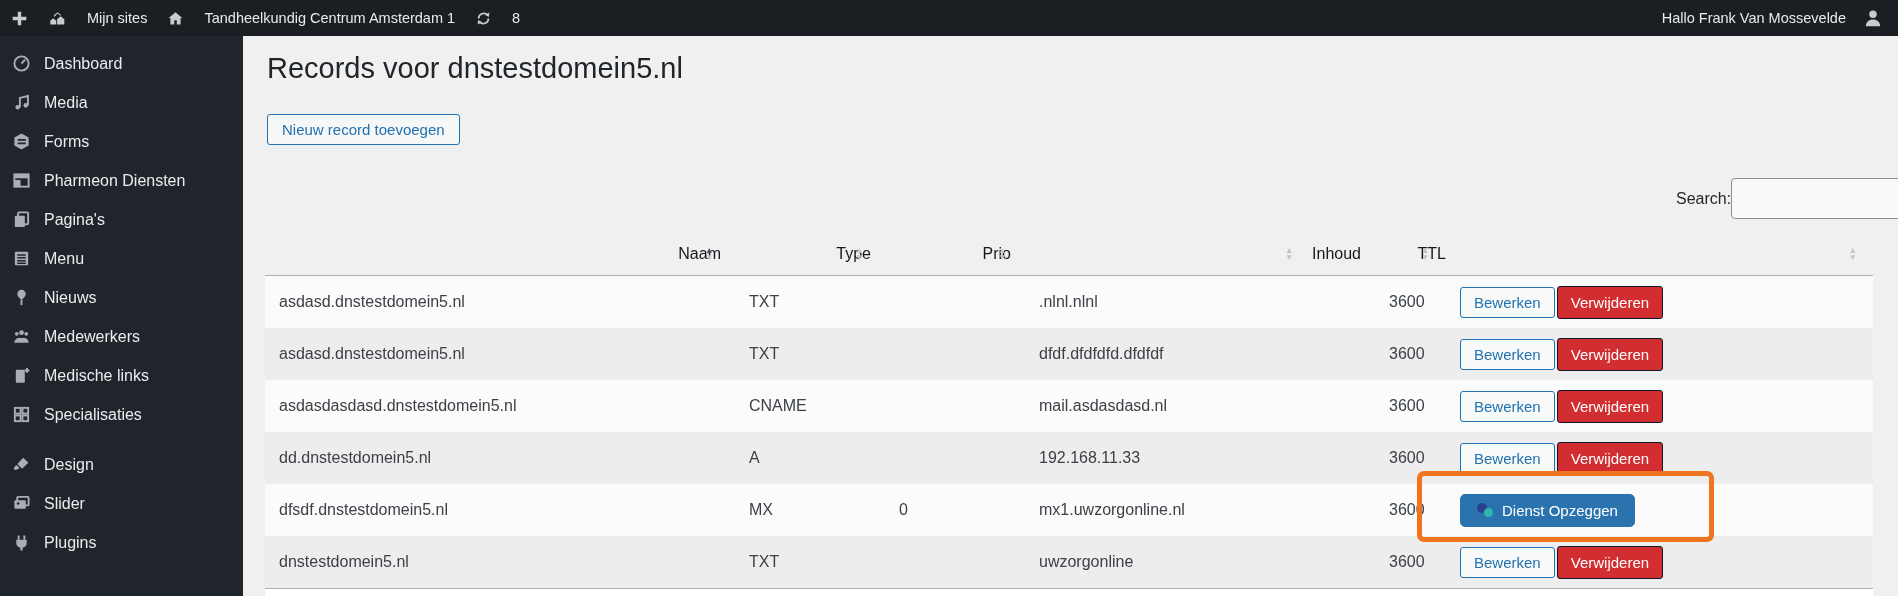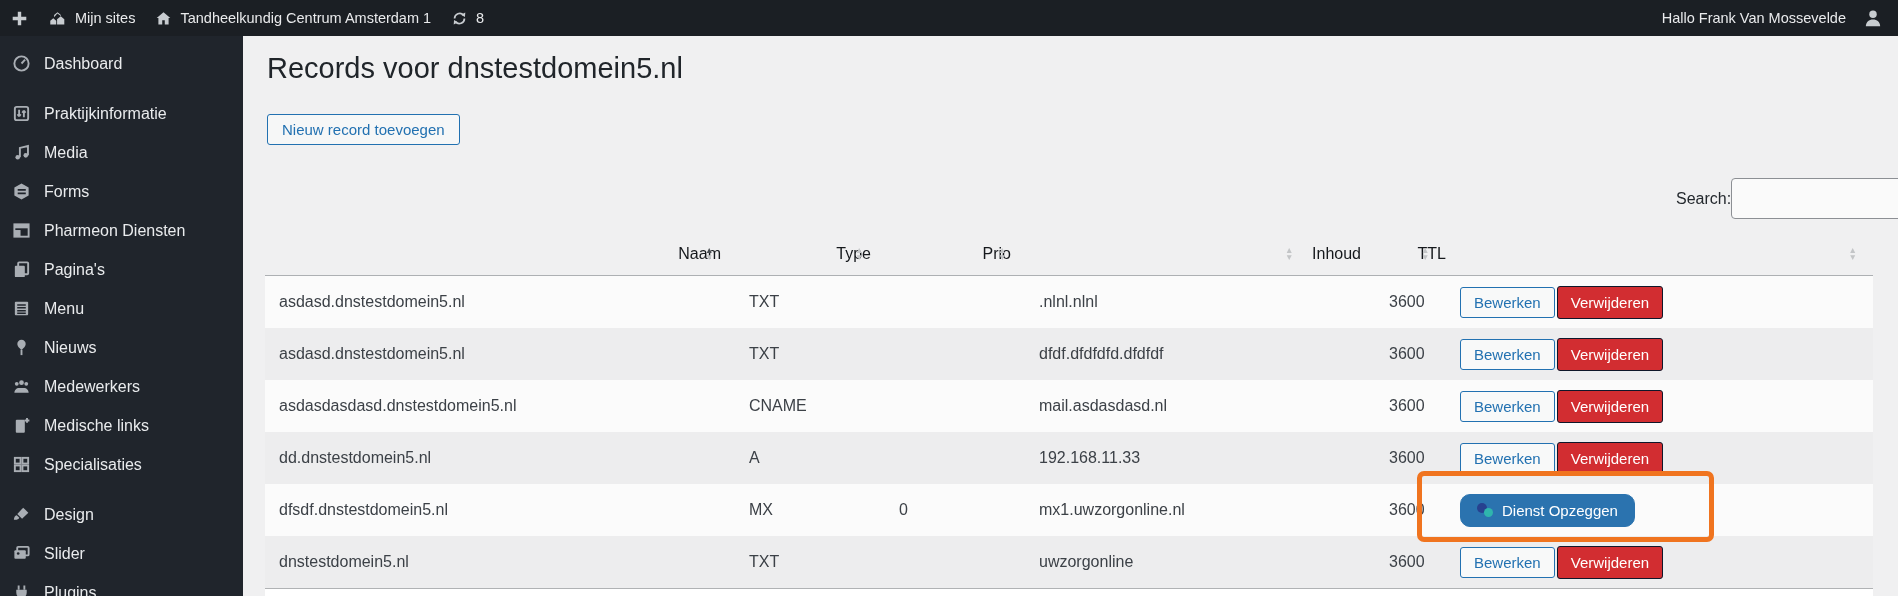--- a/index.html
+++ b/index.html
@@ -3,21 +3,21 @@
 <meta charset="utf-8">
 <style>
   * { margin:0; padding:0; box-sizing:border-box; }
   html,body { width:1898px; height:596px; overflow:hidden; }
   body { font-family:"Liberation Sans", sans-serif; background:#f0f0f1; }
   #app { position:relative; width:1898px; height:596px; overflow:hidden; }
 
   
   .adminbar { position:absolute; left:0; top:0; width:1898px; height:36px;
     background:#1b1f24; display:flex; align-items:center; color:#e9eaec; z-index:20; }
-  .ab-item { display:flex; align-items:center; gap:8px; padding:0 10px; height:36px;
+  .ab-item { display:flex; align-items:center; gap:20px; padding:0 10px; height:36px;
     font-size:14.5px; white-space:nowrap; cursor:pointer; }
   .ab-item svg { display:block; }
   .ab-logo { padding-left:11px; }
   .ab-spacer { flex:1; }
   .ab-greeting { padding-right:6px; }
   .ab-avatar { padding-right:14px; }
 
   
   .sidebar { position:absolute; left:0; top:36px; width:243px; height:560px;
     background:#20252c; z-index:10; }
@@ -61,21 +61,21 @@
   .td { display:flex; align-items:center; padding:0 14px; font-size:16px; color:#3c4147;
     overflow:hidden; white-space:nowrap; }
   .c-naam { width:470px; } .c-type { width:150px; } .c-prio { width:140px; }
   .c-inhoud { width:350px; } .c-ttl { width:85px; }
   .c-actions { flex:1; padding:0; gap:2px; }
   .btn-edit { height:31px; padding:0 13px; background:#f8f9f9; border:1px solid #2271b1;
     border-radius:3px; color:#2271b1; font-size:15px; font-family:inherit; cursor:pointer; }
   .btn-delete { height:33px; padding:0 13px; background:#d22d31; border:1px solid #0f172a;
     border-radius:3px; color:#ffffff; font-size:15px; font-family:inherit; cursor:pointer; }
   .btn-cancel-service { display:flex; align-items:center; gap:9px; height:33px;
-    padding:0 16px; background:#2b73af; border:1px solid #2b73af; border-radius:10px;
+    padding:0 16px; background:#2b73af; border:1px solid #2b73af; border-radius:5px;
     color:#ffffff; font-size:15px; font-family:inherit; cursor:pointer; }
   .ph-logo { position:relative; width:16px; height:16px; display:inline-block; }
   .ph-logo::before { content:""; position:absolute; left:0; top:1px; width:10px;
     height:10px; border-radius:50%; background:#27418f; }
   .ph-logo::after { content:""; position:absolute; right:0; bottom:1px; width:9px;
     height:9px; border-radius:50%; background:#2fb5ad; }
   .tfoot { height:9px; background:#ffffff; border-top:1px solid #b0b2b4; }
 
   
   .highlight-box { position:absolute; left:1417px; top:471px; width:297px; height:71px;
@@ -146,29 +146,20 @@
     <ul>
       <li>
         <span>
           <svg width="19" height="19" viewBox="0 0 20 20">
               <circle class="ico-stroke" cx="10" cy="10" r="7.5"></circle>
               <path class="ico-stroke" d="M10 10l3.8-4"></path>
             </svg>
         </span>
         <span>Dashboard</span>
       </li>
-      <li class="gap">
-        <span>
-          <svg width="19" height="19" viewBox="0 0 20 20">
-              <rect class="ico-stroke" x="3" y="3" width="14" height="14" rx="2"></rect>
-              <path class="ico-stroke" d="M7.5 6v7m0 0l-1.7-2.2M7.5 13l1.7-2.2M12.5 14V7m0 0l-1.7 2.2M12.5 7l1.7 2.2"></path>
-            </svg>
-        </span>
-        <span>Praktijkinformatie</span>
-      </li>
       <li>
         <span>
           <svg width="19" height="19" viewBox="0 0 20 20">
               <circle class="ico" cx="6" cy="15" r="2.4"></circle>
               <circle class="ico" cx="14.5" cy="13" r="2.4"></circle>
               <path class="ico-stroke" d="M8.3 15V5.2l8.5-2v9.8"></path>
             </svg>
         </span>
         <span>Media</span>
       </li>

